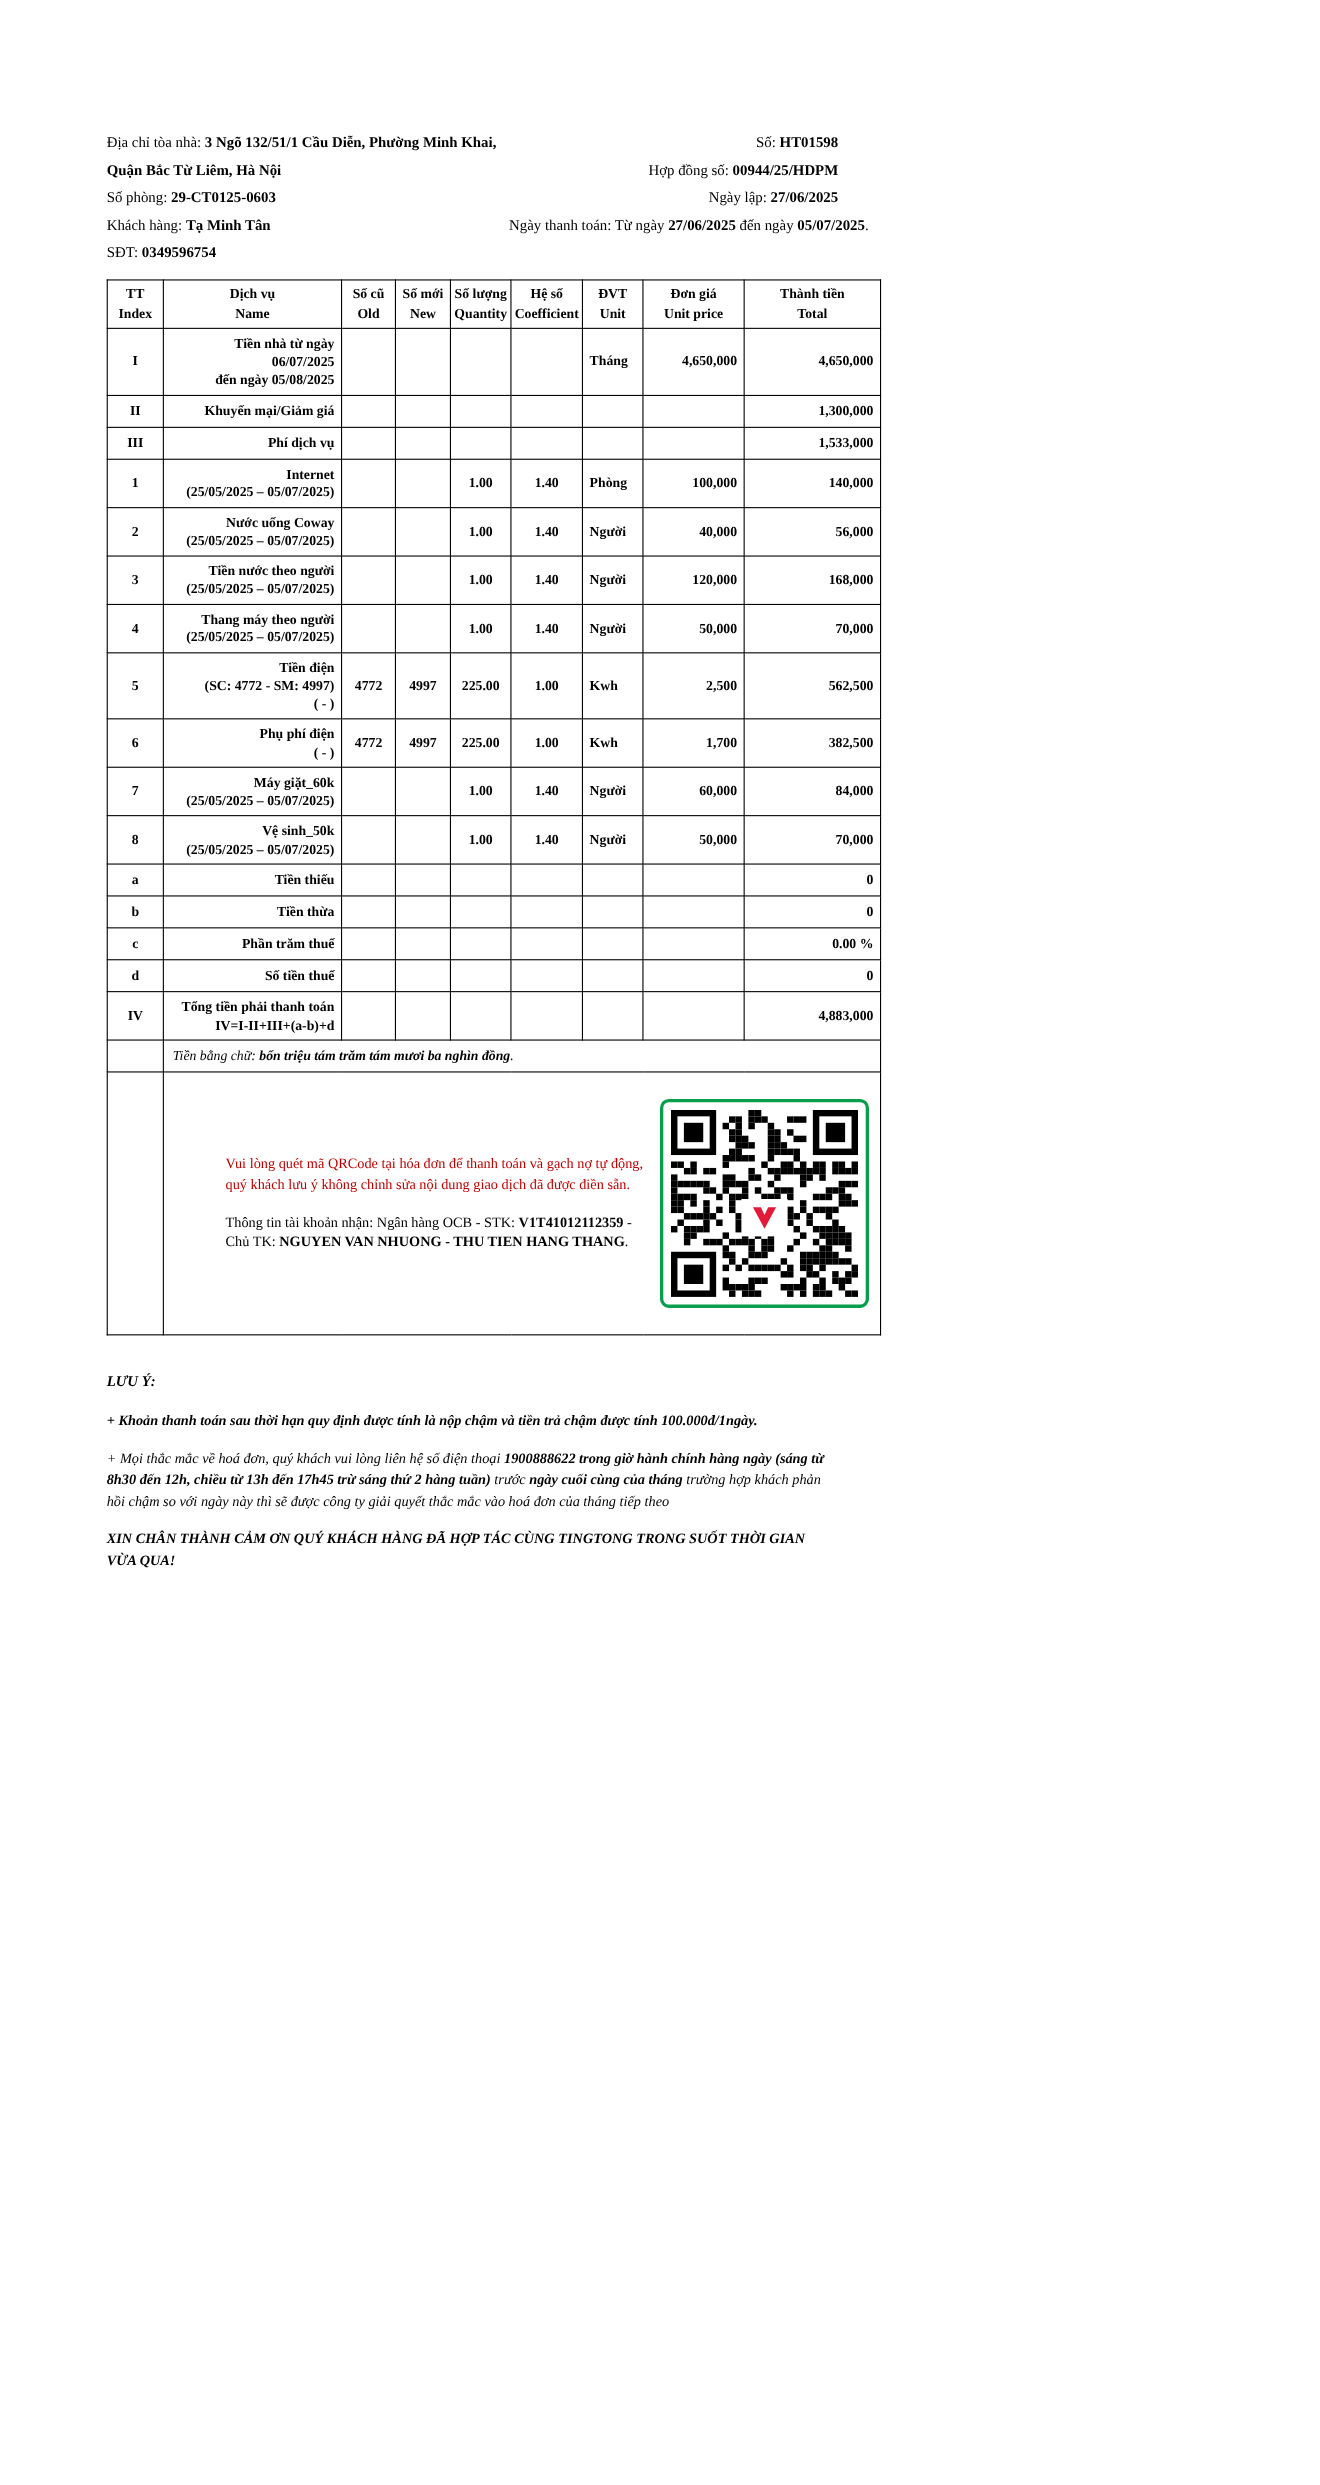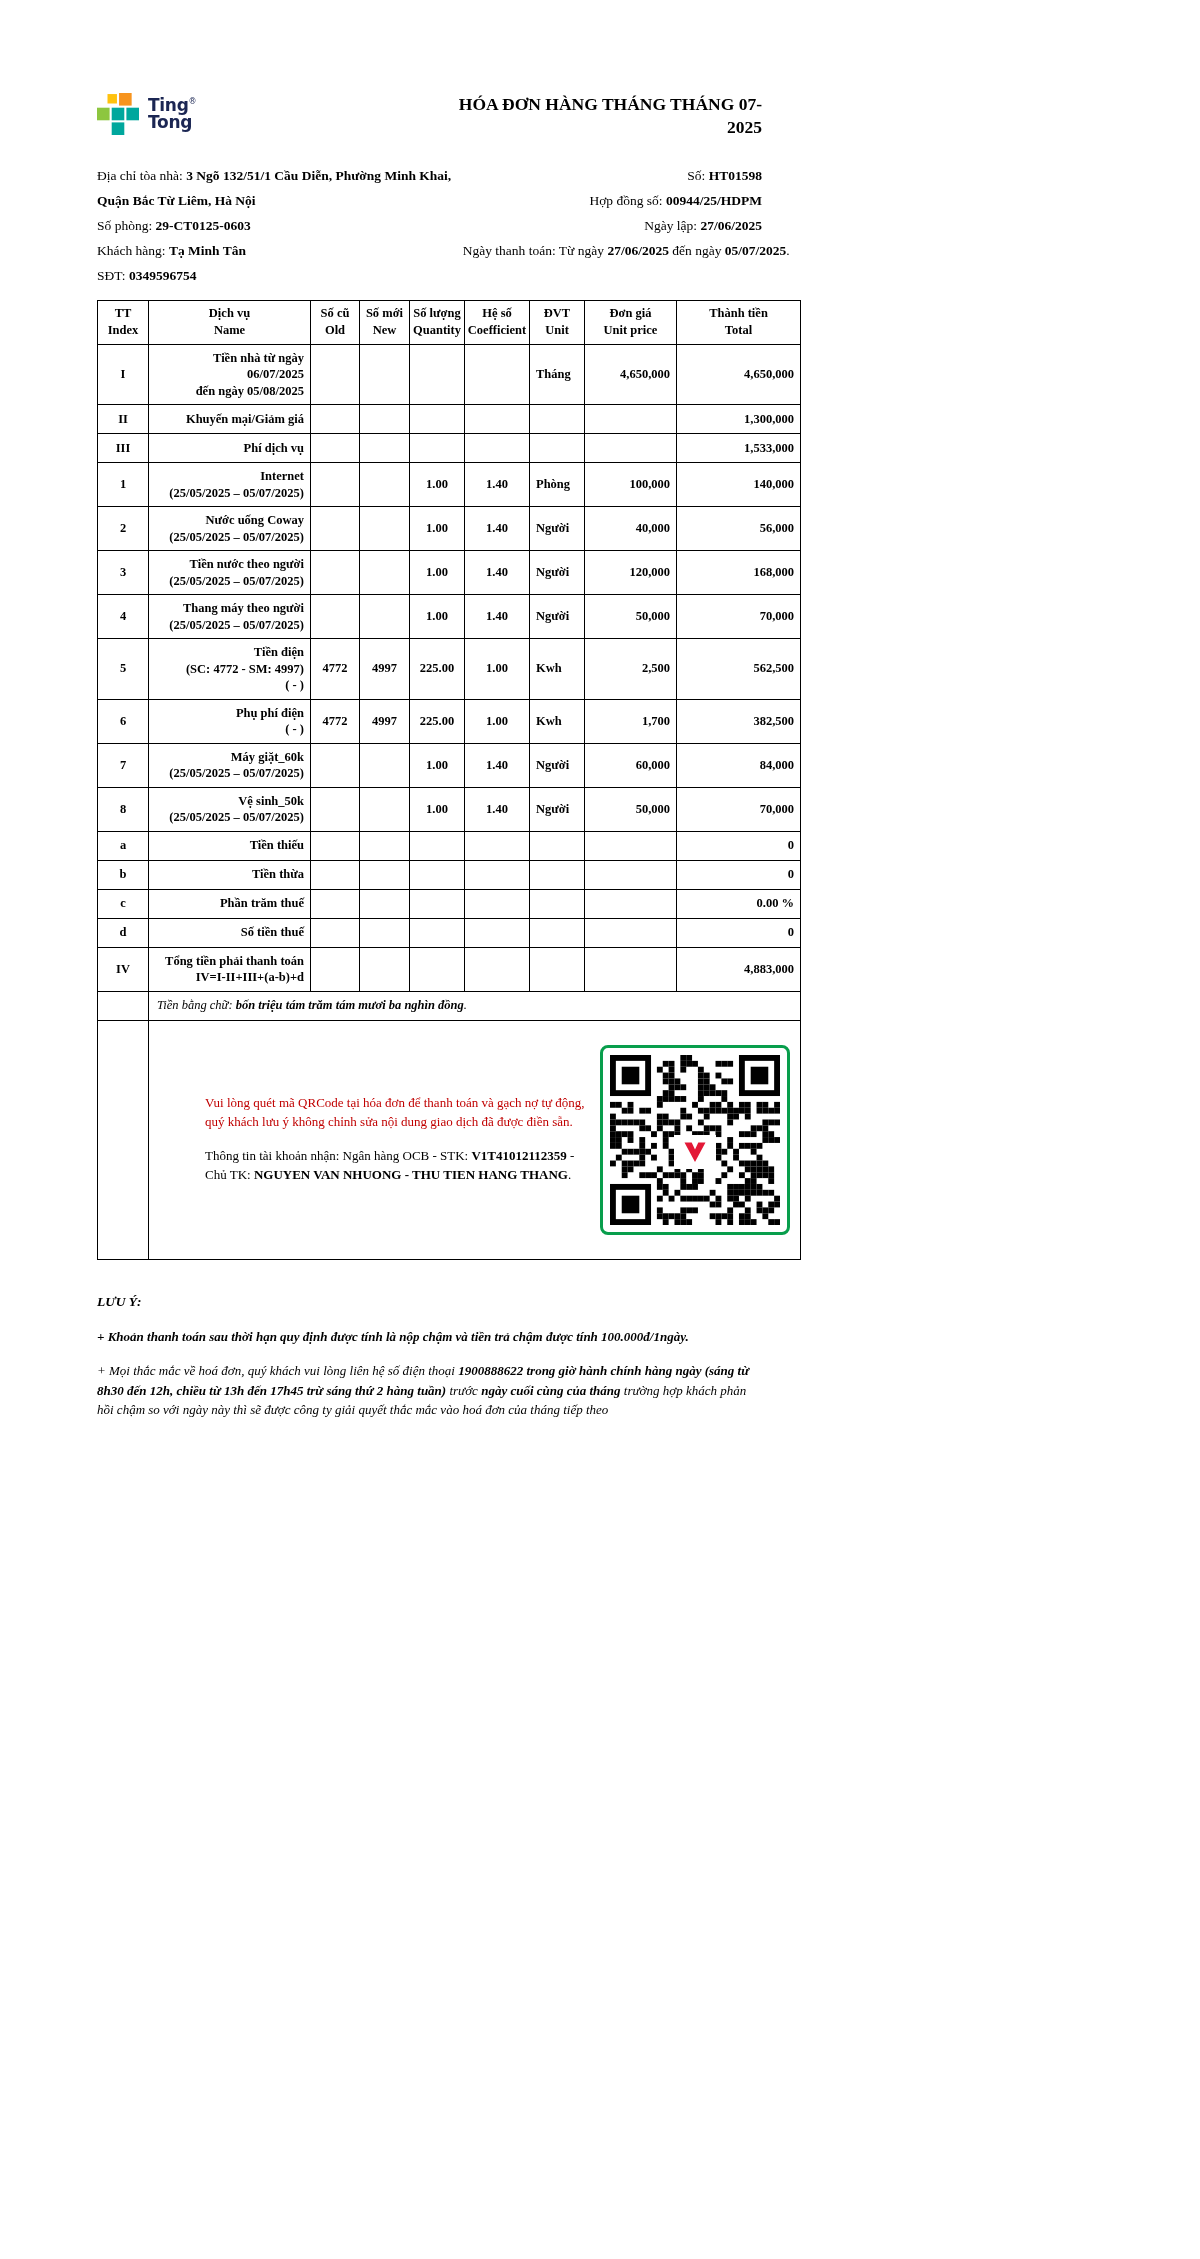--- a/index.html
+++ b/index.html
@@ -52,37 +52,20 @@
   .footer { width:655px; margin-top:32px; font-size:13px; line-height:1.5;font-style:italic; }
   .footer-heading { font-weight:bold; font-size:13.5px; }
   .footer .para { margin-top:15px; }
 </style>
 </head>
 <body>
 
 <div class="page">
   <div class="content">
 
-    <div class="header-row">
-      <div class="logo">
-        <svg class="logo-icon" viewBox="0 0 40 40">
-          <rect x="10" y="1" width="9" height="9" fill="#ffc20e"></rect>
-          <rect x="21" y="0" width="12" height="12" fill="#f7941e"></rect>
-          <rect x="0" y="14" width="12" height="12" fill="#8dc63f"></rect>
-          <rect x="14" y="14" width="12" height="12" fill="#00a79d"></rect>
-          <rect x="28" y="14" width="12" height="12" fill="#00a79d"></rect>
-          <rect x="14" y="28" width="12" height="12" fill="#00a79d"></rect>
-        </svg>
-        <div class="logo-text">
-          <div><span>Ting</span><span class="reg">®</span></div>
-          <div>Tong</div>
-        </div>
-      </div>
-      <div class="doc-title">HÓA ĐƠN HÀNG THÁNG THÁNG 07-2025</div>
-    </div>
 
     <div class="info-row">
       <div class="info-left">
           <div class="info-line"><span>Địa chỉ tòa nhà: </span><span class="b">3 Ngõ 132/51/1 Cầu Diễn, Phường Minh Khai,</span></div>
           <div class="info-line"><span class="b">Quận Bắc Từ Liêm, Hà Nội</span></div>
           <div class="info-line"><span>Số phòng: </span><span class="b">29-CT0125-0603</span></div>
           <div class="info-line"><span>Khách hàng: </span><span class="b">Tạ Minh Tân</span></div>
           <div class="info-line"><span>SĐT: </span><span class="b">0349596754</span></div>
         </div>
       <div class="info-right">
@@ -707,16 +690,17 @@
             </div>
           </td>
         </tr>
       </tbody>
     </table>
 
     <div class="footer">
       <div class="footer-heading">LƯU Ý:</div>
     <p class="para"><span class="b">+ Khoản thanh toán sau thời hạn quy định được tính là nộp chậm và tiền trả chậm được tính 100.000đ/1ngày.</span></p>
         <p class="para"><span>+ Mọi thắc mắc về hoá đơn, quý khách vui lòng liên hệ số điện thoại </span><span class="b">1900888622 trong giờ hành chính hàng ngày (sáng từ 8h30 đến 12h, chiều từ 13h đến 17h45 trừ sáng thứ 2 hàng tuần)</span><span> trước </span><span class="b">ngày cuối cùng của tháng</span><span> trường hợp khách phản hồi chậm so với ngày này thì sẽ được công ty giải quyết thắc mắc vào hoá đơn của tháng tiếp theo</span></p>
+        <p class="para"><span class="b">XIN CHÂN THÀNH CẢM ƠN QUÝ KHÁCH HÀNG ĐÃ HỢP TÁC CÙNG TINGTONG TRONG SUỐT THỜI GIAN VỪA QUA!</span></p>
       </div>
 
   </div>
 </div>
 
 </body></html>

